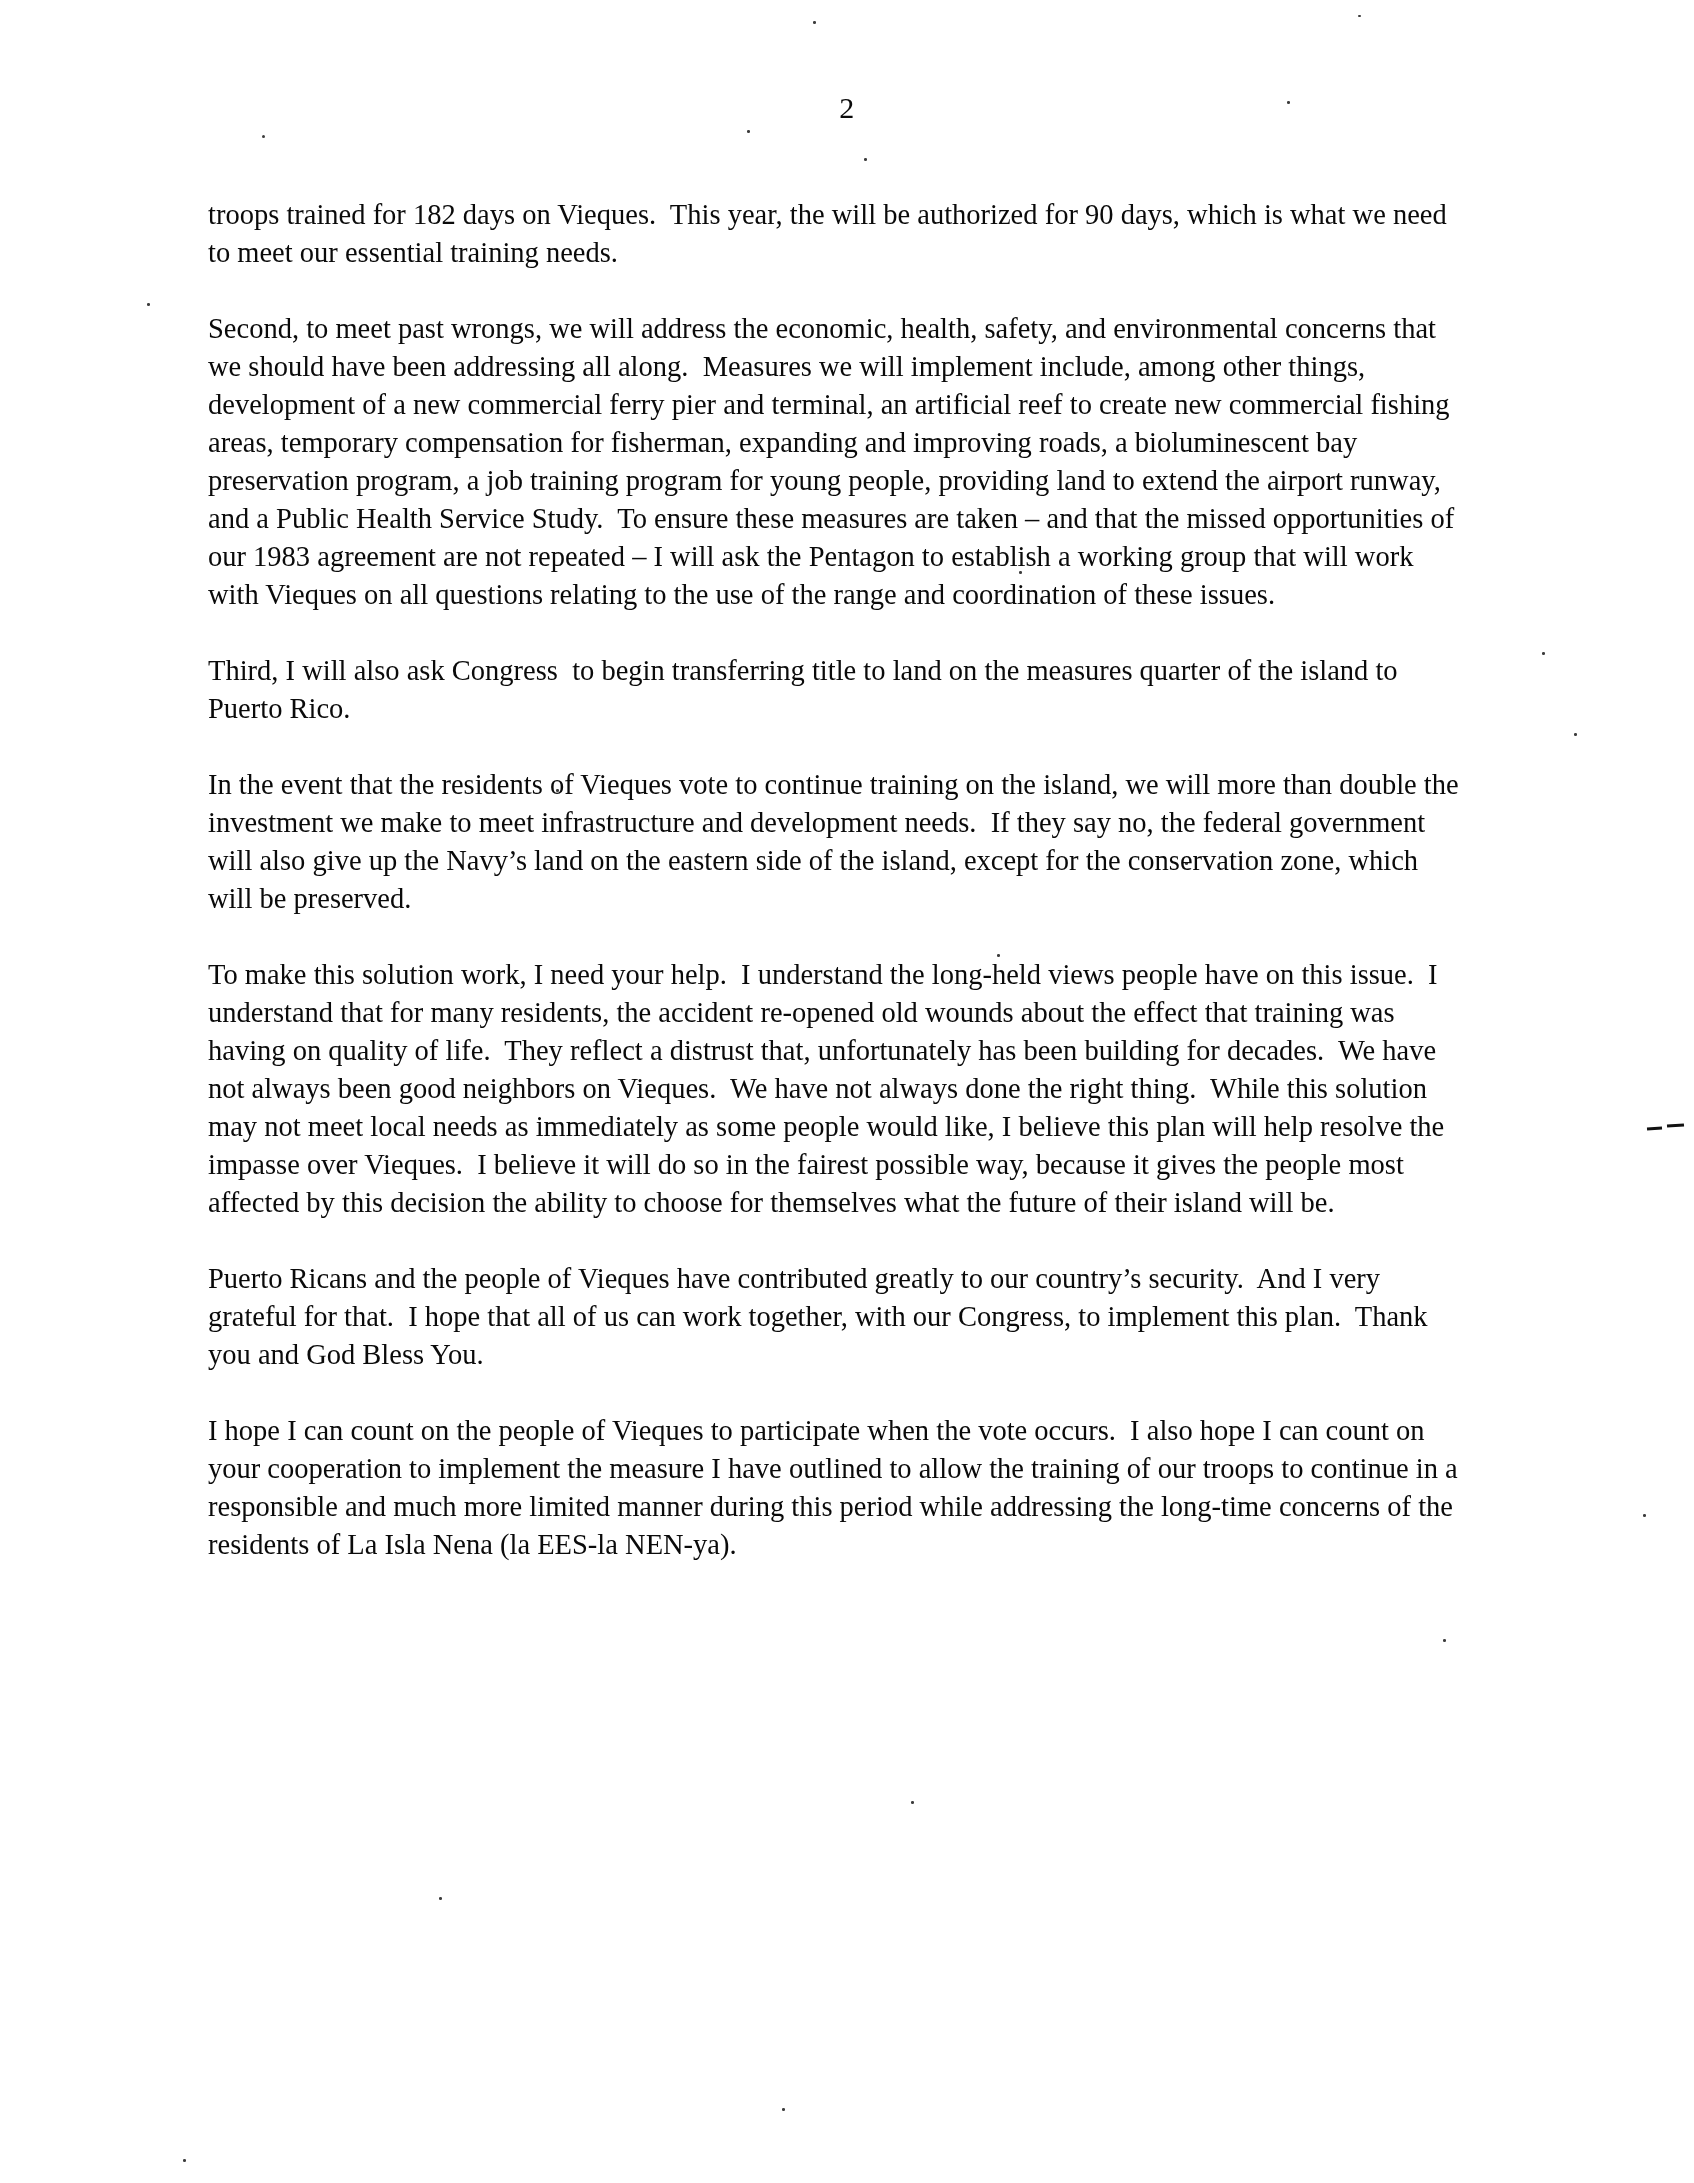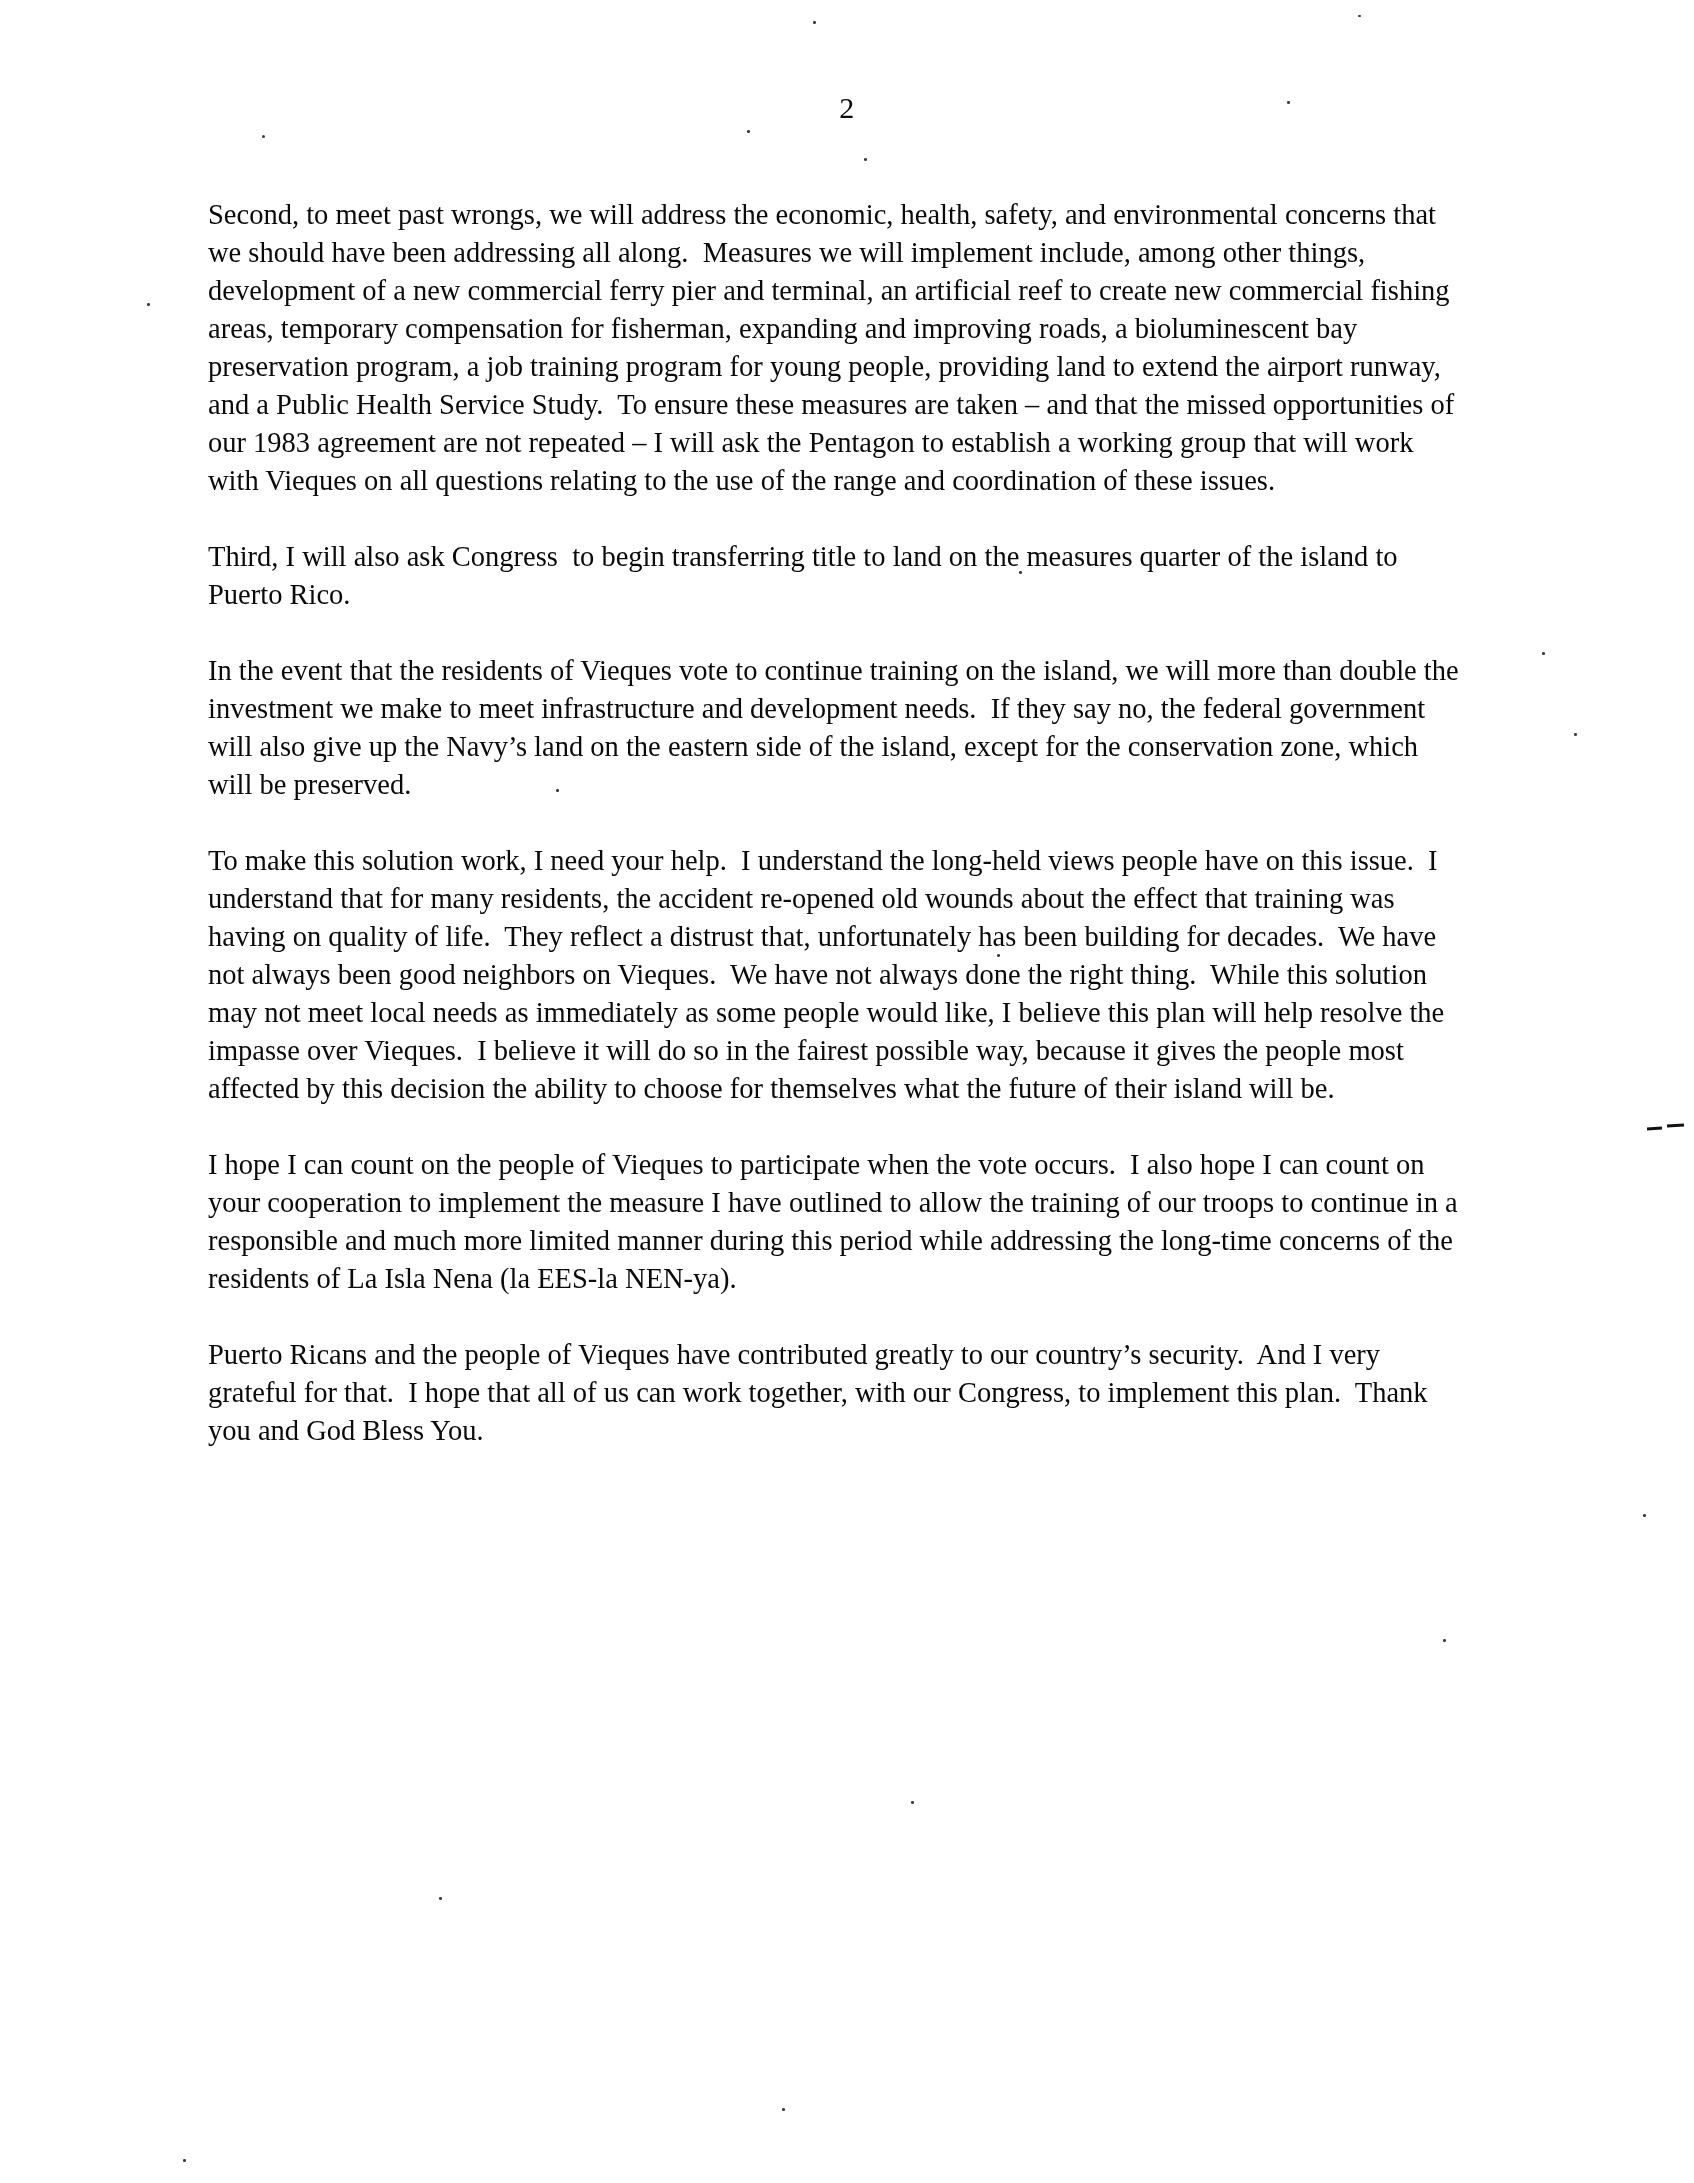--- a/index.html
+++ b/index.html
@@ -64,26 +64,27 @@
   .artifact-dashes .dash.d2 { left: 20px; top: 0;  width: 17px; }
 </style>
 </head>
 <body>
 
 <div class="page">
 
   <div class="page-number">2</div>
 
   <div class="body-text">
+    <p>troops trained for 182 days on Vieques.  This year, the will be authorized for 90 days, which is what we need to meet our essential training needs.</p>
     <p>Second, to meet past wrongs, we will address the economic, health, safety, and environmental concerns that we should have been addressing all along.  Measures we will implement include, among other things, development of a new commercial ferry pier and terminal, an artificial reef to create new commercial fishing areas, temporary compensation for fisherman, expanding and improving roads, a bioluminescent bay preservation program, a job training program for young people, providing land to extend the airport runway, and a Public Health Service Study.  To ensure these measures are taken – and that the missed opportunities of our 1983 agreement are not repeated – I will ask the Pentagon to establish a working group that will work with Vieques on all questions relating to the use of the range and coordination of these issues.</p>
     <p>Third, I will also ask Congress  to begin transferring title to land on the measures quarter of the island to Puerto Rico.</p>
     <p>In the event that the residents of Vieques vote to continue training on the island, we will more than double the investment we make to meet infrastructure and development needs.  If they say no, the federal government will also give up the Navy’s land on the eastern side of the island, except for the conservation zone, which will be preserved.</p>
     <p>To make this solution work, I need your help.  I understand the long-held views people have on this issue.  I understand that for many residents, the accident re-opened old wounds about the effect that training was having on quality of life.  They reflect a distrust that, unfortunately has been building for decades.  We have not always been good neighbors on Vieques.  We have not always done the right thing.  While this solution may not meet local needs as immediately as some people would like, I believe this plan will help resolve the impasse over Vieques.  I believe it will do so in the fairest possible way, because it gives the people most affected by this decision the ability to choose for themselves what the future of their island will be.</p>
+    <p>Puerto Ricans and the people of Vieques have contributed greatly to our country’s security.  And I very grateful for that.  I hope that all of us can work together, with our Congress, to implement this plan.  Thank you and God Bless You.</p>
     <p>I hope I can count on the people of Vieques to participate when the vote occurs.  I also hope I can count on your cooperation to implement the measure I have outlined to allow the training of our troops to continue in a responsible and much more limited manner during this period while addressing the long-time concerns of the residents of La Isla Nena (la EES-la NEN-ya).</p>
-    <p>Puerto Ricans and the people of Vieques have contributed greatly to our country’s security.  And I very grateful for that.  I hope that all of us can work together, with our Congress, to implement this plan.  Thank you and God Bless You.</p>
   </div>
 
   <div class="artifact-dashes">
     <span class="dash d1"></span>
     <span class="dash d2"></span>
   </div>
 
   <span class="speck" style="left:262px;  top:135px;  width:3.3px; height:3.3px;"></span>
   <span class="speck" style="left:813px; top:21px;   width:2.6px; height:2.6px;"></span>
   <span class="speck" style="left:1358px; top:14.6px;   width:2.6px; height:2.6px;"></span>

